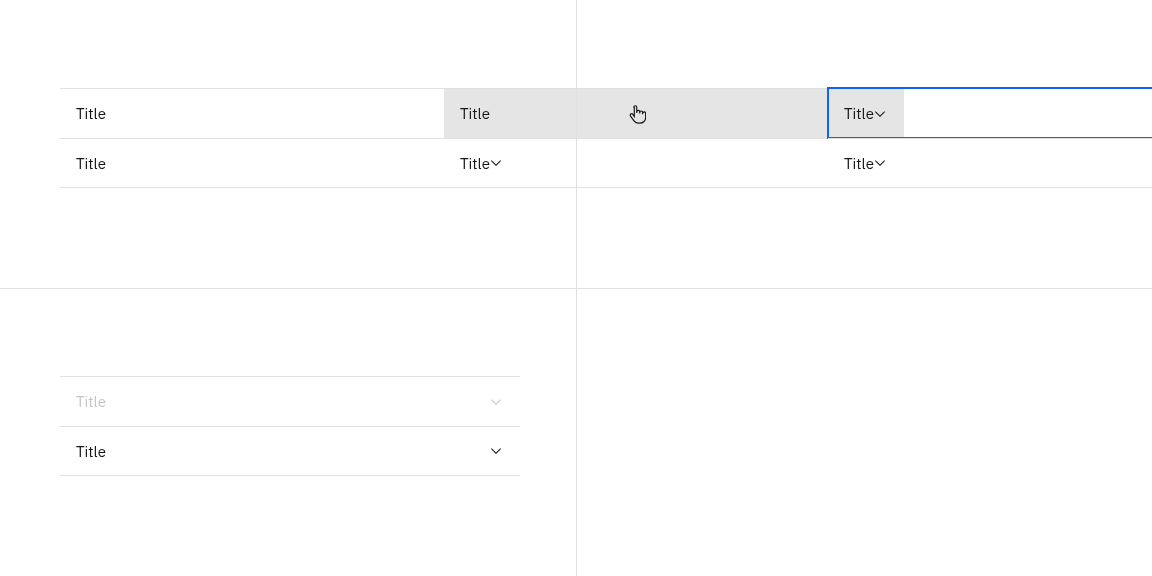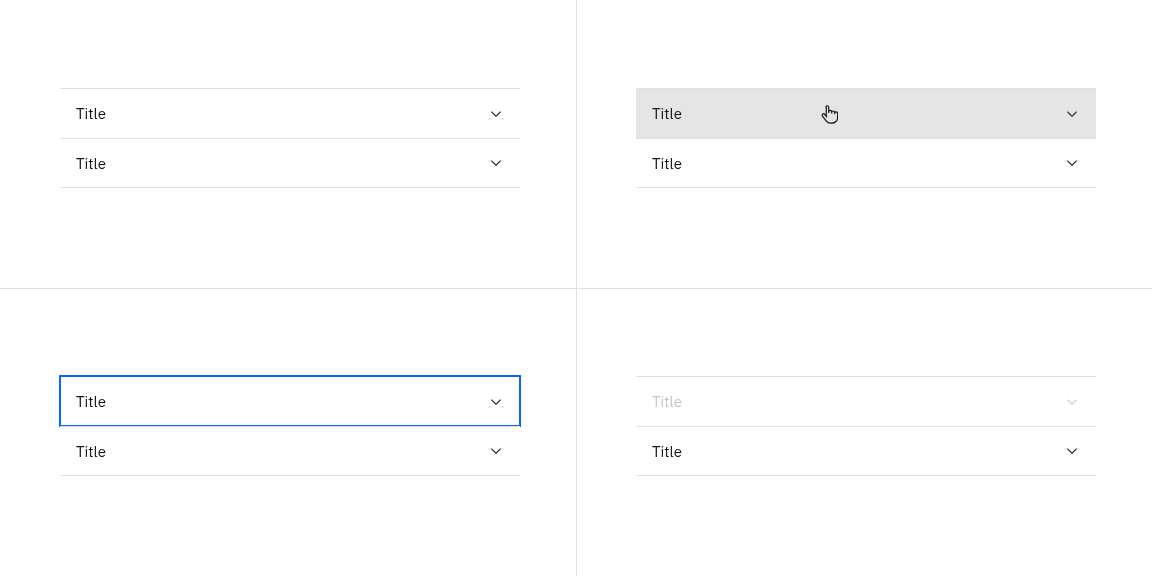--- a/index.html
+++ b/index.html
@@ -9,21 +9,21 @@
     }
     body {
       width: 1152px;
       height: 576px;
       font-family: "IBM Plex Sans", -apple-system, BlinkMacSystemFont, "Segoe UI", Arial, sans-serif;
       background: #ffffff;
       position: relative;
     }
     .grid {
       display: grid;
-      grid-template-columns: 1fr 1fr;
+      grid-template-columns: 1fr 1fr 1fr;
       grid-template-rows: 1fr 1fr;
       width: 1152px;
       height: 576px;
     }
     .quadrant {
       position: relative;
       border: 0;
     }
     
     .vline {

